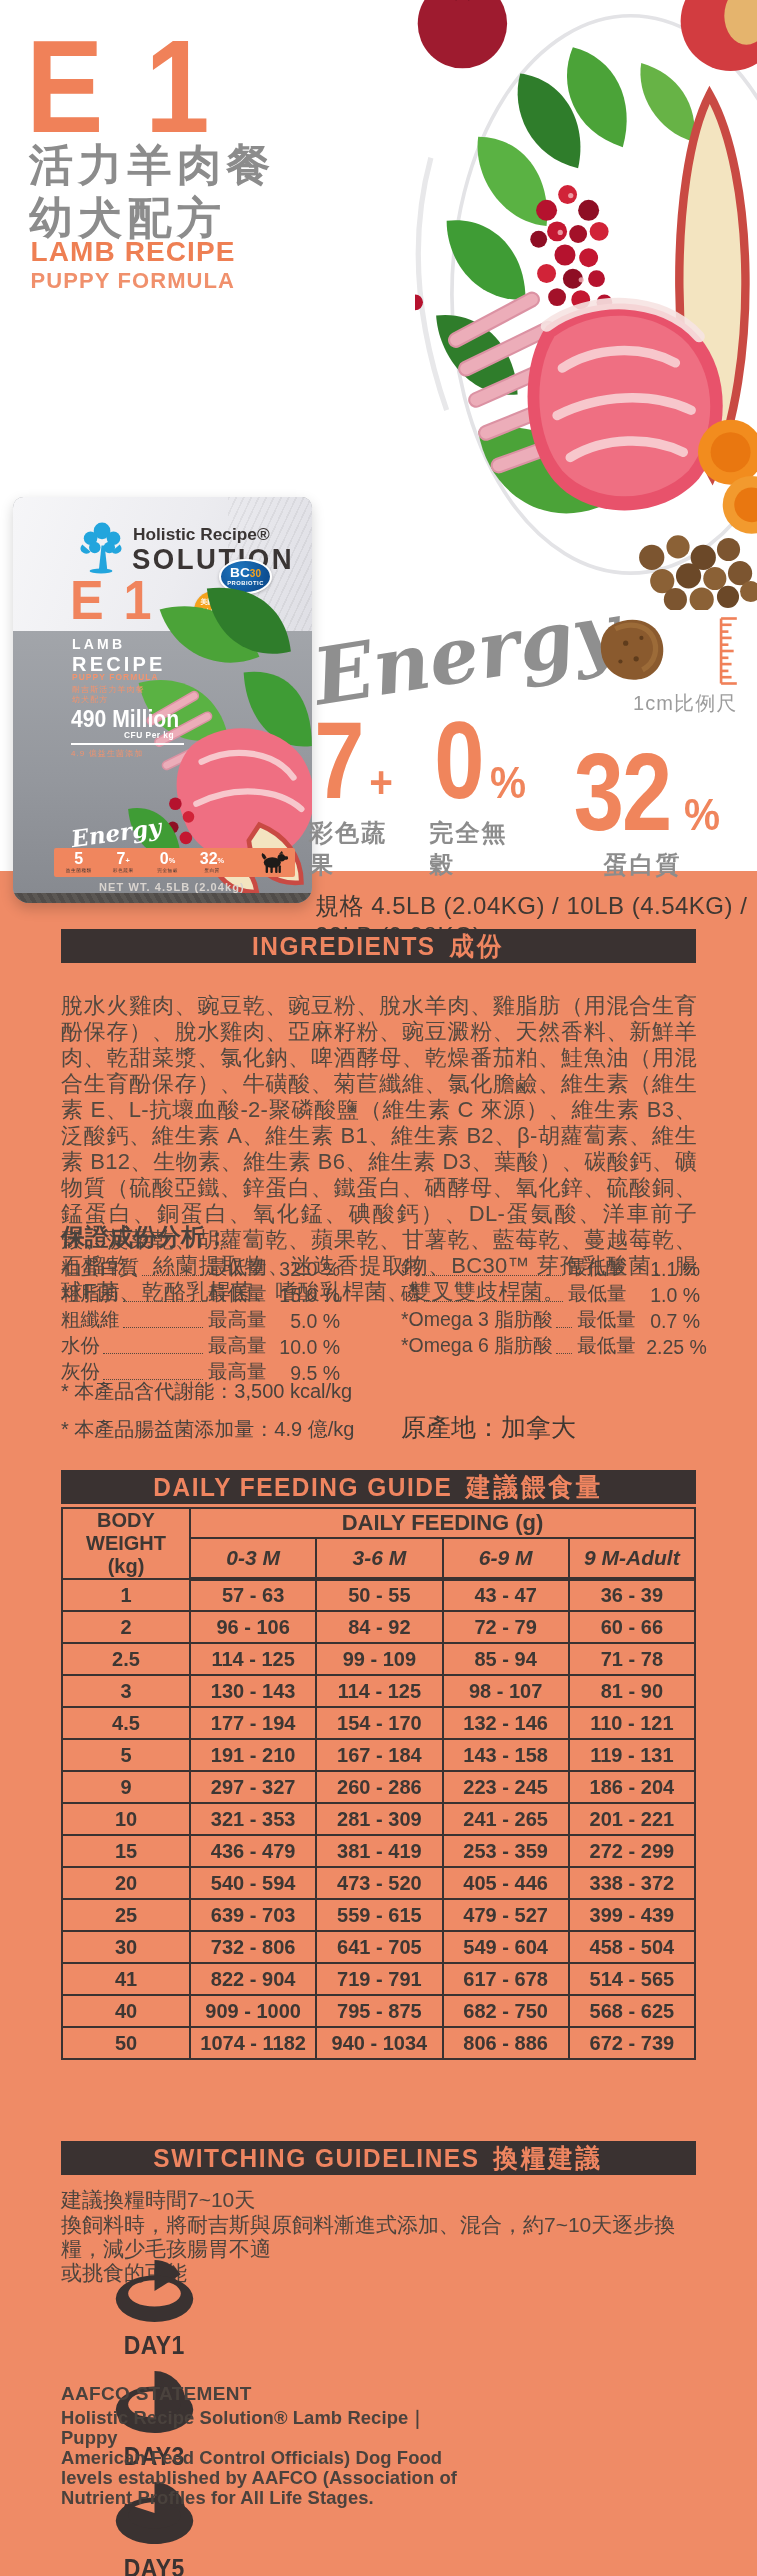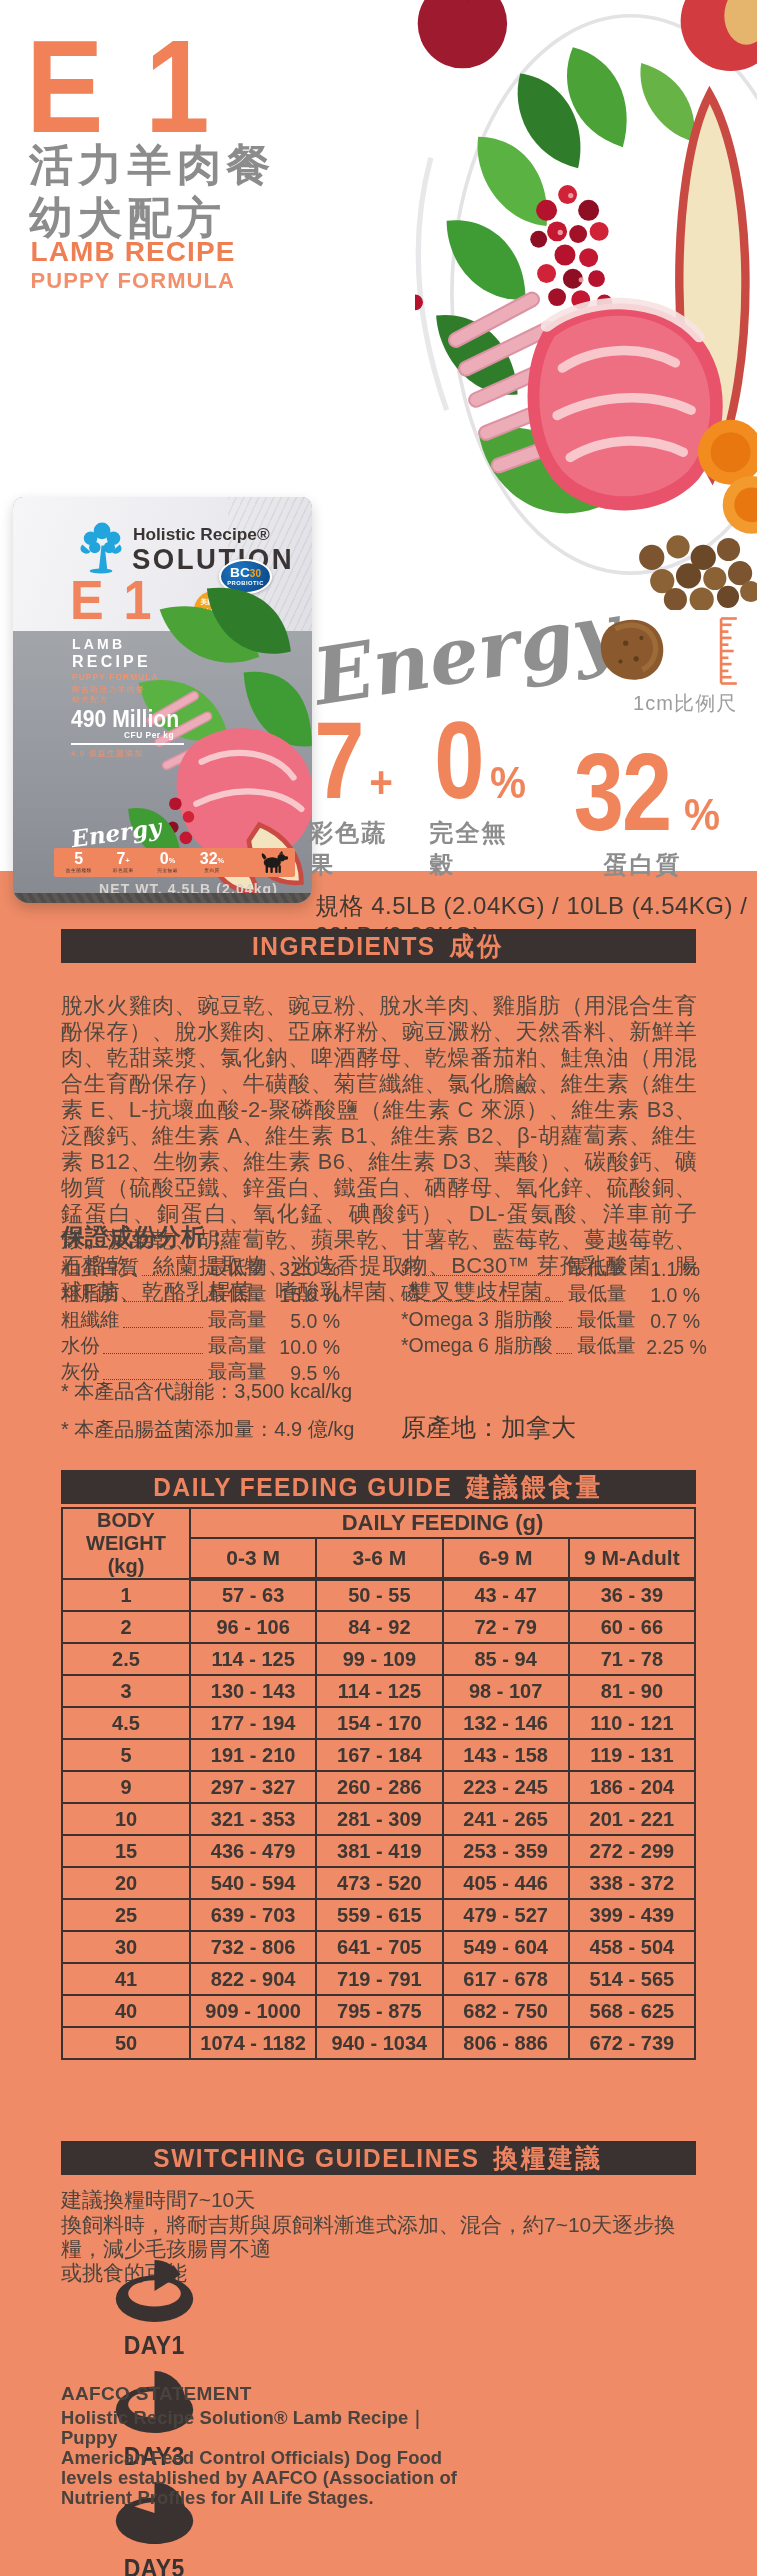--- a/index.html
+++ b/index.html
@@ -54,21 +54,21 @@
   .note2 { left:61px; top:1416px; font-size:20px; color:#4A423D; }
   .origin { left:401px; top:1411px; font-size:25px; color:#3F3832; font-weight:500; }
 
   
   table.feed { position:absolute; left:61px; top:1507px; width:635px; border-collapse:collapse; table-layout:fixed; }
   table.feed th, table.feed td { border:2.6px solid #3A3231; color:#3E3733; text-align:center; vertical-align:middle; }
   table.feed { border:2.1px solid #3A3231; }
   table.feed col.c1 { width:128px; }
   th.bodyw { font-size:20px; font-weight:700; line-height:1.15; white-space:pre-line; }
   th.grouph { font-size:22px; font-weight:700; height:29px; }
-  th.month { font-size:21px; font-weight:700; height:40px; border-bottom-width:4.7px !important; }
+  th.month { font-size:21px; font-weight:700; height:40px; border-bottom-width:4.7px !important;font-style:italic; }
   td.wcell, td.vcell { font-size:20px; font-weight:700; height:32px; }
 
   
   .sw-line1 { left:61px; top:2186px; font-size:21px; color:#4E443D; }
   .sw-line2 { left:61px; top:2213px; width:647px; font-size:21px; color:#4E443D; line-height:24px; }
   #days { left:79px; top:2249px; width:599px; display:flex;flex-direction:column; }
   .day { width:150px; display:flex; flex-direction:column; align-items:center; }
   .day svg { width:93px; height:78px; }
   .day-label { margin-top:4.2px; font-size:25px; font-weight:700; color:#3A3231; letter-spacing:0.5px; transform:scaleX(.92); }
 
@@ -83,37 +83,37 @@
   .bag-top { position:absolute; left:0; top:0; width:100%; height:134px;
     background:linear-gradient(110deg,#F6F6F8 0%,#ECECF0 55%,#DFDFE5 100%); }
   .bag-stripes { position:absolute; right:0; top:0; width:84px; height:100%;
     background:repeating-linear-gradient(115deg, rgba(0,0,0,.05) 0 1.6px, transparent 1.6px 6.8px); }
   .bag-gray { position:absolute; left:0; top:134px; width:100%; height:272px;
     background:linear-gradient(180deg,#A2A5AA 0%,#94979D 55%,#86898F 100%); }
   .bag-logo-text1 { position:absolute; left:120px; top:27px; font-size:17.3px; font-weight:700; color:#3A3534; }
   .bag-logo-text2 { position:absolute; left:119px; top:46px; font-size:29px; font-weight:700; color:#3A3534; letter-spacing:2.6px; transform:scaleX(.95); transform-origin:left; }
   .bag-code { position:absolute; left:57px; top:79px; font-size:56px; font-weight:700; color:#F0845D; letter-spacing:3.2px; transform:scaleX(.9); transform-origin:left top; line-height:.85; }
   .bag-name1 { position:absolute; left:59px; top:139px; font-size:14px; font-weight:700; color:#FFFFFF; letter-spacing:3.2px; }
-  .bag-name2 { position:absolute; left:59px; top:156px; font-size:16px; font-weight:700; color:#FFFFFF; letter-spacing:3.2px; }
+  .bag-name2 { position:absolute; left:59px; top:156px; font-size:20px; font-weight:700; color:#FFFFFF; letter-spacing:3.2px; }
   .bag-name3 { position:absolute; left:59px; top:175px; font-size:8.4px; font-weight:700; color:#F2936E; letter-spacing:1.1px; }
   .bag-name4 { position:absolute; left:59px; top:187px; font-size:8px; color:#F2936E; letter-spacing:1.1px; }
   .bag-name5 { position:absolute; left:59px; top:197px; font-size:8px; color:#F2936E; letter-spacing:1.1px; }
   .bag-cfu-big { position:absolute; left:58px; top:209px; font-size:23px; font-weight:700; color:#FFFFFF; transform:scaleX(.92); transform-origin:left; }
   .bag-cfu-small { position:absolute; left:111px; top:233px; font-size:8.4px; font-weight:700; color:#FFFFFF; letter-spacing:0.5px; }
   .bag-rule { position:absolute; left:58px; top:246px; width:113px; height:1.6px; background:#FFFFFF; }
   .bag-cfu-zh { position:absolute; left:58px; top:251px; font-size:8px; color:#F2936E; letter-spacing:1.1px; }
   .bag-energy { position:absolute; left:58px; top:322px; font-family:"DejaVu Serif","Liberation Serif",serif;
     font-style:italic; font-weight:700; font-size:23px; color:#FFFFFF; transform:rotate(-8deg); }
   .bag-strip { position:absolute; left:41px; top:351px; width:241px; height:29px; background:#F0865E; border-radius:2.1px;
     display:flex; align-items:center; padding:0 6.3px; gap:9.5px; }
   .bstat { display:flex; flex-direction:column; align-items:center; min-width:37px; }
   .bstat-num { color:#FFFFFF; font-weight:700; font-size:16px; line-height:.9; display:flex; align-items:flex-end; }
   .bstat-suffix { font-size:7.4px; padding-bottom:1.1px; }
   .bstat-label { color:#3A3231; font-size:4.7px; margin-top:1.1px; letter-spacing:0.5px; white-space:nowrap; }
-  .bag-net { position:absolute; left:58px; top:384px; font-size:14px; font-weight:700; color:#D9D4CF; letter-spacing:1.1px;padding-left:28px; }
+  .bag-net { position:absolute; left:58px; top:384px; font-size:11px; font-weight:700; color:#D9D4CF; letter-spacing:1.1px;padding-left:28px; }
   .bag-crimp { position:absolute; left:0; bottom:0; width:100%; height:10.5px;
     background:repeating-linear-gradient(60deg,#504C49 0 4.2px,#5B5753 4.2px 8.4px); }
   .badge { position:absolute; left:206px; top:62px; width:53px; height:35px; border-radius:50%;
     background:radial-gradient(circle at 35% 30%,#1E77C0,#0E4F92 75%); border:2.1px solid #FFFFFF;
     box-shadow:0 1.1px 3.2px rgba(0,0,0,.25); display:flex; flex-direction:column; align-items:center; justify-content:center; }
   .badge-line1 { color:#FFFFFF; font-weight:700; font-size:13.7px; line-height:.9; letter-spacing:0; }
   .badge-line1 .num { color:#F5A21D; font-size:10px; }
   .badge-line2 { color:#FFFFFF; font-weight:700; font-size:5.8px; letter-spacing:0.5px; }
   .badge-tag { position:absolute; left:181px; top:94px; width:40px; height:40px; border-radius:50%;
     background:#F5A21D; display:flex; flex-direction:column; align-items:center; justify-content:center;

